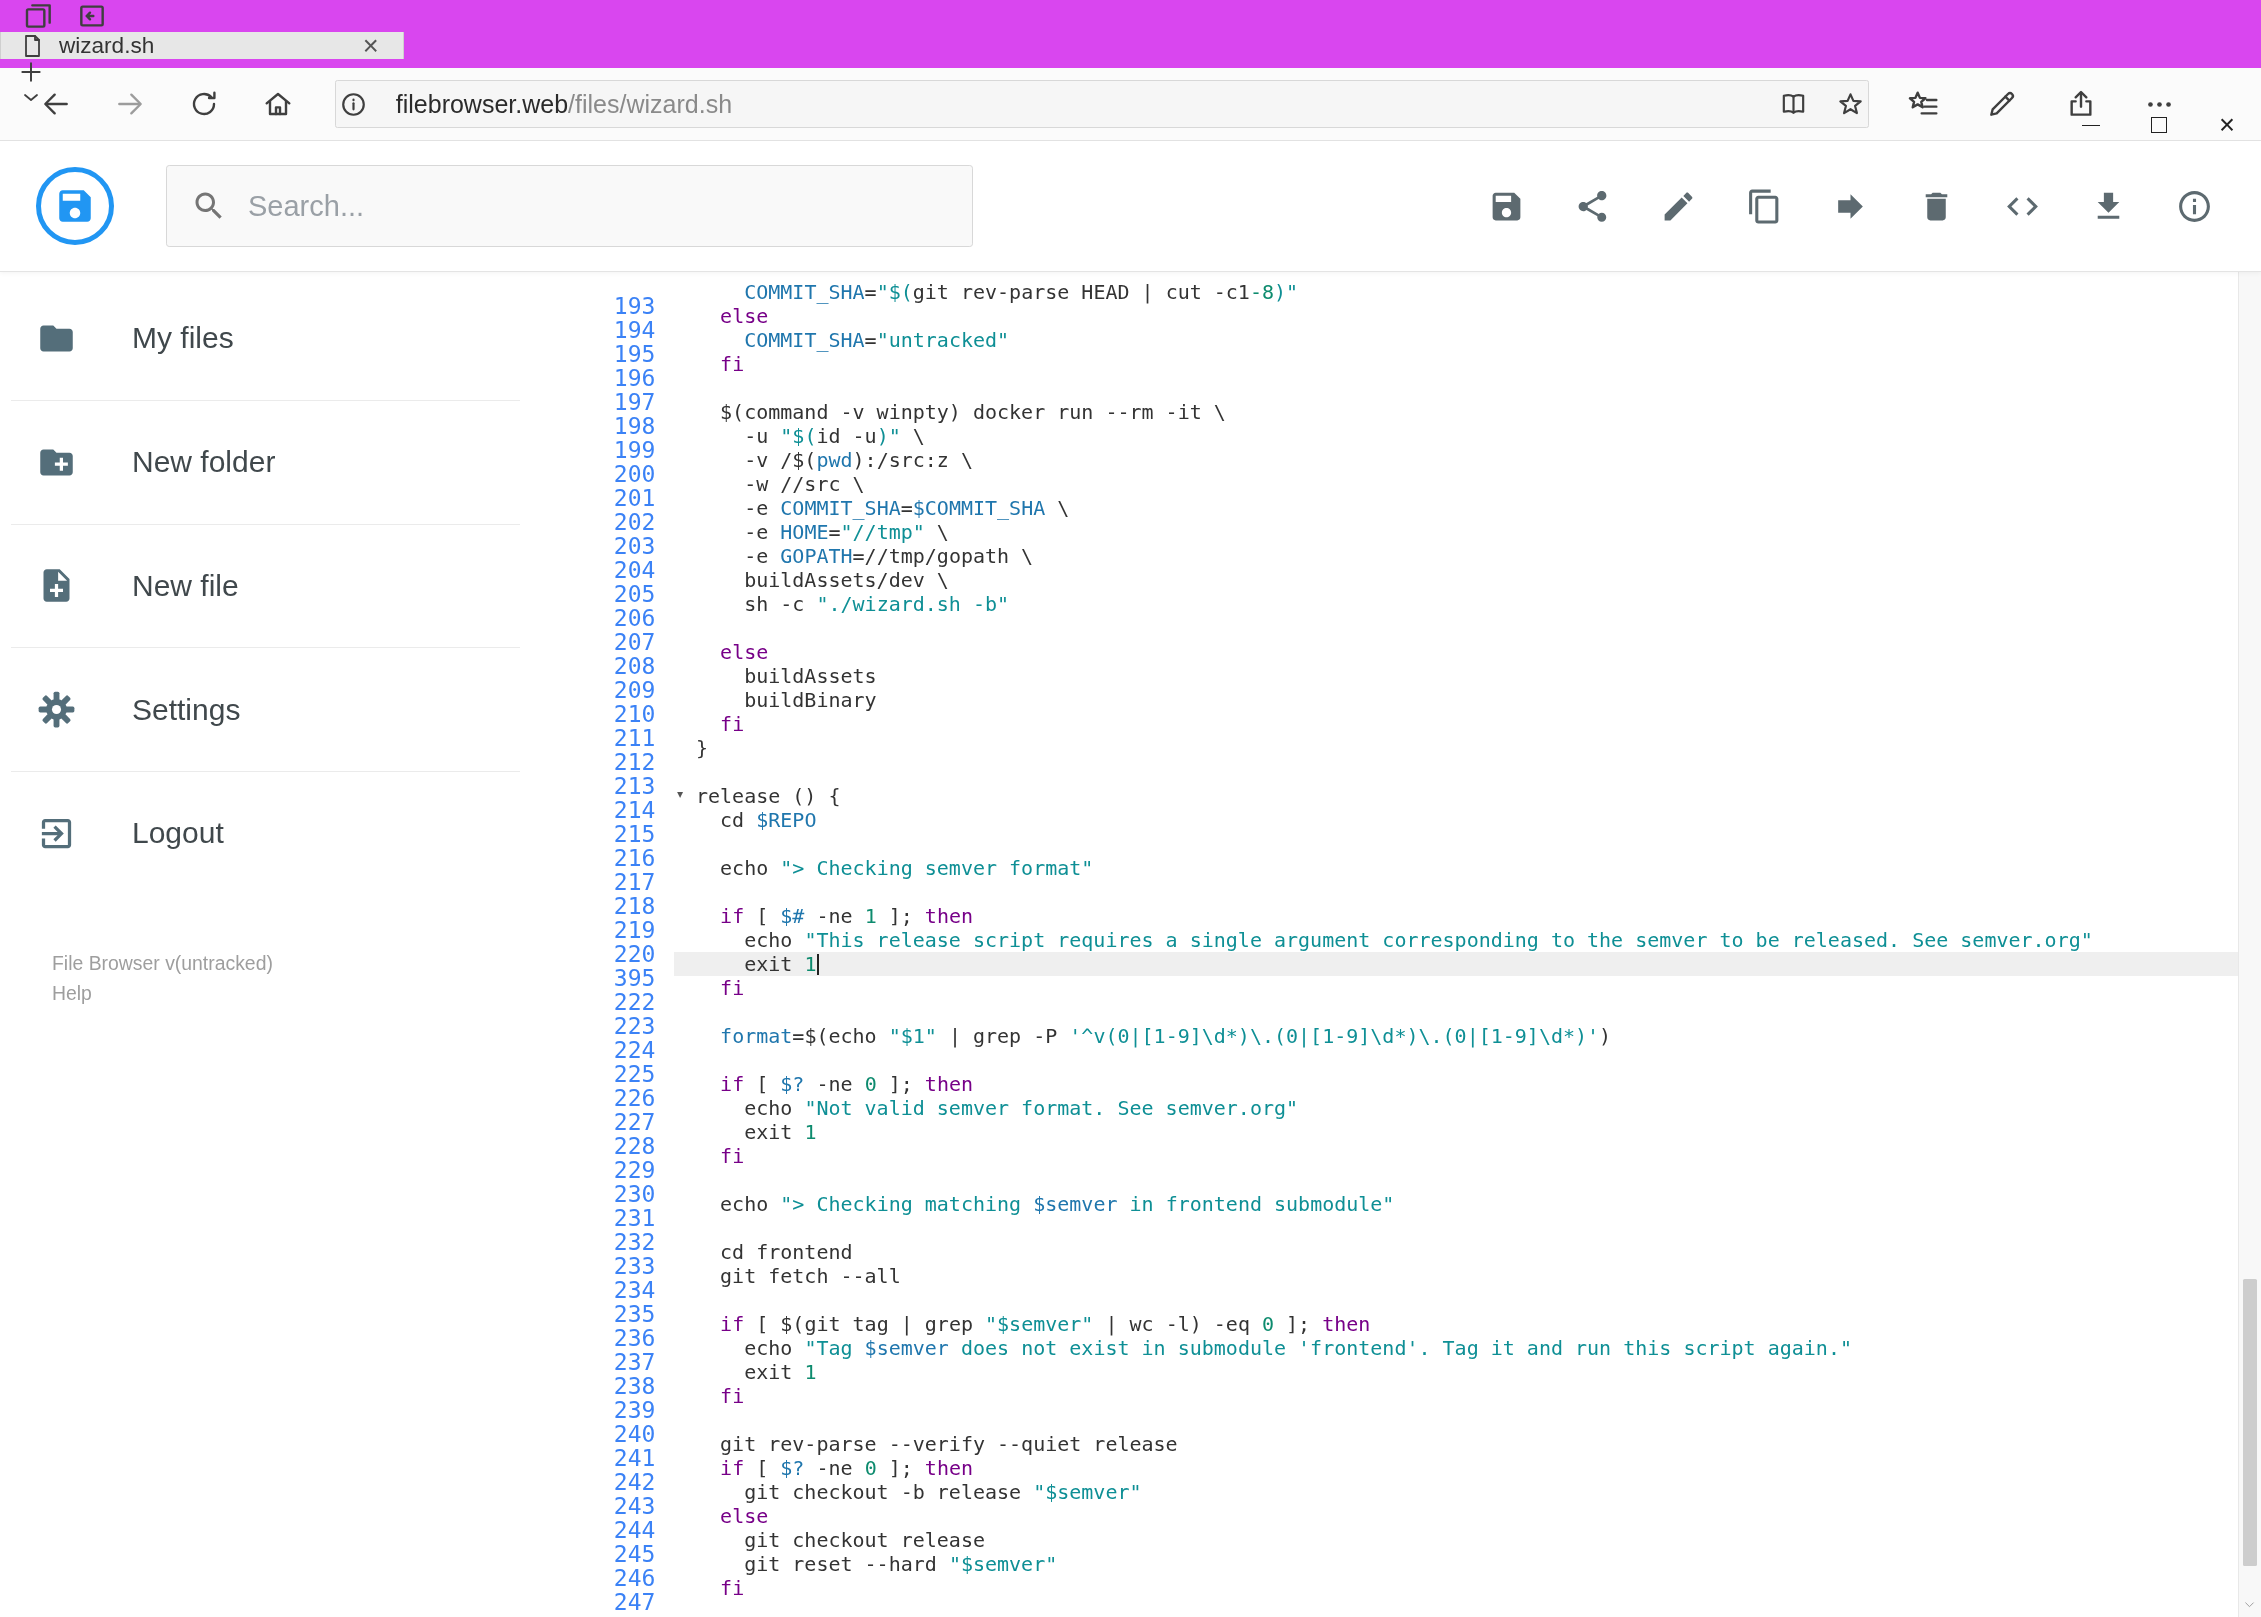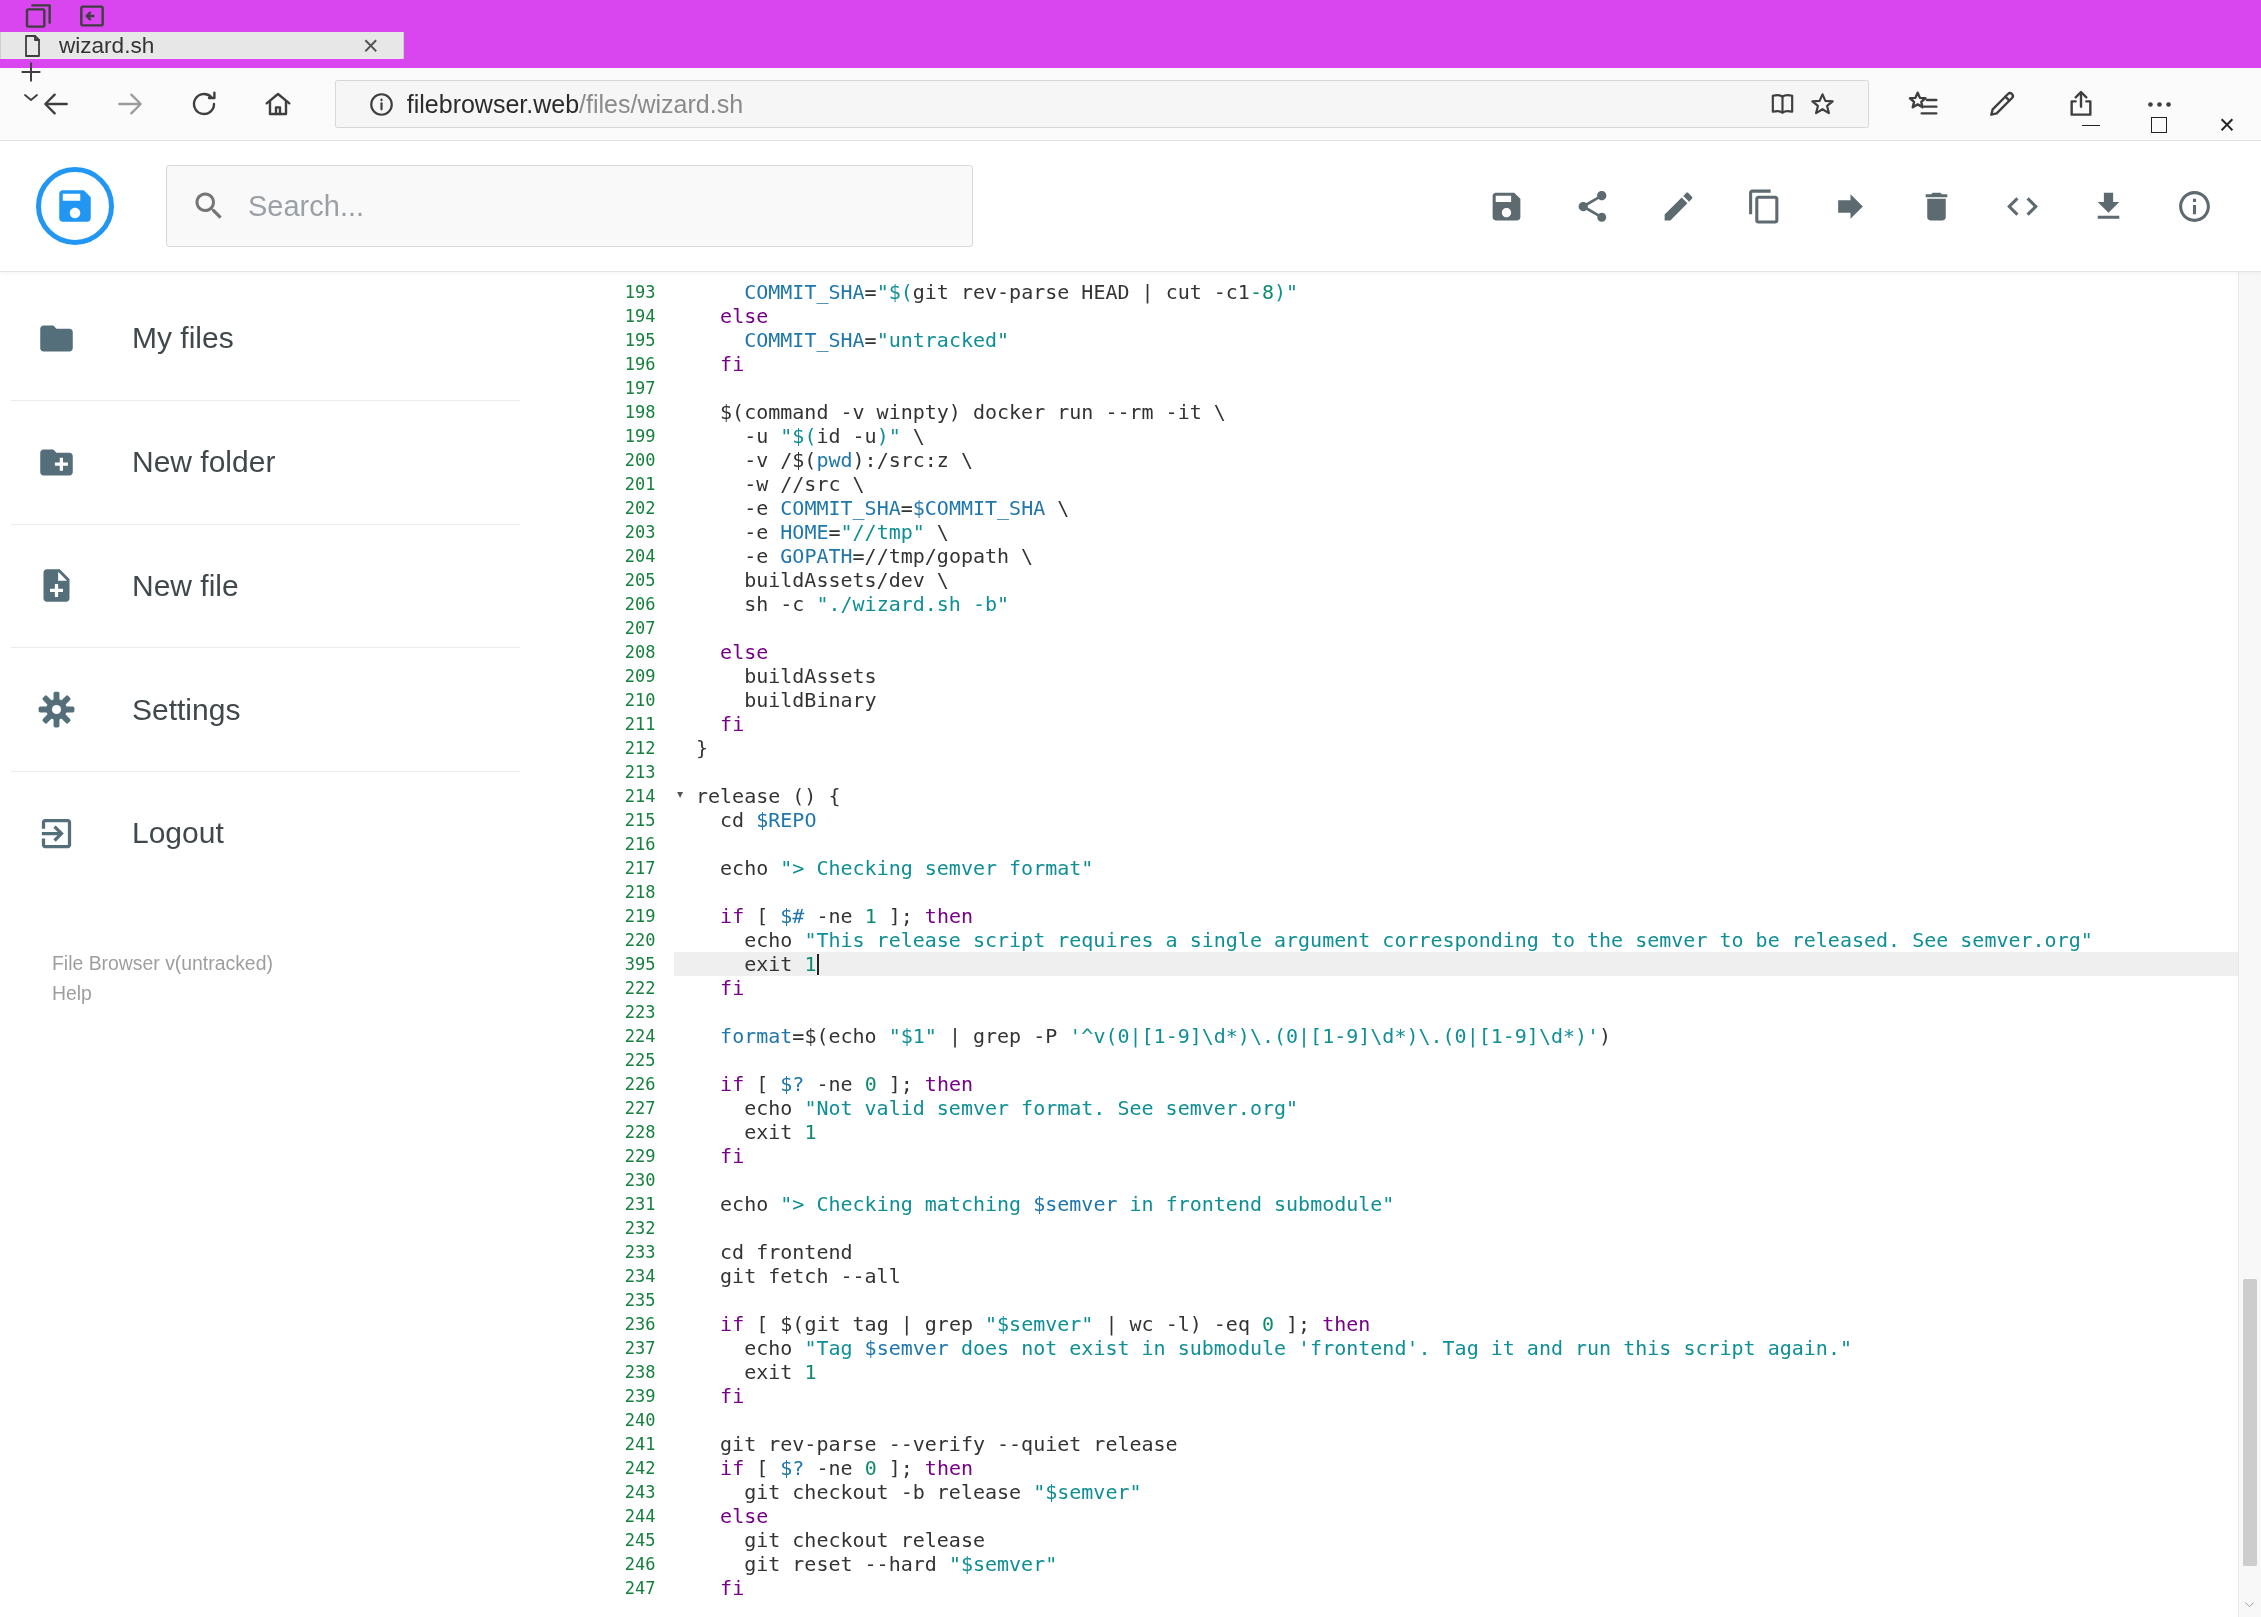--- a/index.html
+++ b/index.html
@@ -19,21 +19,21 @@
   .win-controls { margin-left:auto; display:flex; }
   .win-btn { width:68px; display:flex; align-items:center; justify-content:center; font-size:27.4px; color:#222; }
   .glyph-min { display:block; width:18px; border-top:1.6px solid #222; }
   .glyph-max { display:block; width:16px; height:16px; border:1.6px solid #222; }
 
   
   .navbar { height:73px; background:#fbfbfb; border-bottom:0.8px solid #e3e3e3; display:flex; align-items:center; padding:0 19.4px; }
   .nav-btn { width:74px; height:73px; display:flex; align-items:center; justify-content:center; }
   .nav-btn svg { width:32px; height:32px; }
   .addressbar { margin-left:19.4px; width:1534px; height:48px; background:#f6f6f6; border:0.8px solid #d8d8d8;
-                border-radius:2.4px; display:flex; align-items:center; padding:0 31px; gap:11px; }
+                border-radius:2.4px; display:flex; align-items:center; padding:0 3px; gap:28px; }
   .url { flex:1; font-size:25px; white-space:nowrap; overflow:hidden; }
   .url .host { color:#2b2b2b; }
   .url .path { color:#8a8a8a; }
   .ab-ic { width:29px; height:29px; flex:none; }
   .after-bar { display:flex; margin-left:14.5px; }
   .after-bar .nav-btn { width:79px; }
 
   
   .appheader { height:131px; background:#fff; border-bottom:1.6px solid #e4e4e4; display:flex; align-items:center;
                padding:0 36px; box-shadow:0 1.6px 4.8px rgba(0,0,0,.05); position:relative; z-index:2;gap:16px; }
@@ -57,21 +57,21 @@
   .sb-item { height:123px; display:flex; align-items:center; padding-left:37px; gap:56px; cursor:default; }
   .sb-item svg { width:39px; height:39px; fill:#546e7a; flex:none; }
   .sb-label { font-size:30px; color:#40484c; }
   .sb-divider { height:0.8px; background:#ebebeb; margin-left:10.5px; width:509px; }
   .sb-footer { margin-top:53px; padding-left:52px; font-size:19.4px; color:#9e9e9e; line-height:30px; }
 
   
   .editor { flex:1; padding-top:8px; font-family:"DejaVu Sans Mono","Liberation Mono",monospace;
             font-size:20px; color:#333; overflow:hidden; }
   .cm-row { display:flex; height:24px; line-height:24px; }
-  .cm-gut { width:69px; flex:none; text-align:right; padding-right:18.6px; color:#15803d; font-size:17px; }
+  .cm-gut { width:69px; flex:none; text-align:right; padding-right:18.6px; color:#3b82f6; font-size:23px;margin-top:14px; }
   .cm-content { flex:1; position:relative; }
   .cm-row.active .cm-content { background:#efefef; }
   .cm-code { margin:0; padding-left:22px; font:inherit; white-space:pre; }
   .tp { color:#333333; } .tk { color:#770088; } .ts { color:#0e8f95; } .tv { color:#1f76ad; } .tn { color:#0d8b6e; }
   .fold-marker { position:absolute; left:1.6px; top:-1.6px; font-size:15.3px; color:#555; }
   .caret { display:inline-block; width:1.6px; height:21px; background:#222; margin-bottom:-4px; margin-left:0.8px; }
 
   
   .scrollbar { position:absolute; right:0; top:141px; bottom:0; width:23.4px; background:#f8f8f8;
                border-left:0.8px solid #e8e8e8; display:flex; flex-direction:column; align-items:center; padding:6.5px 0; }

